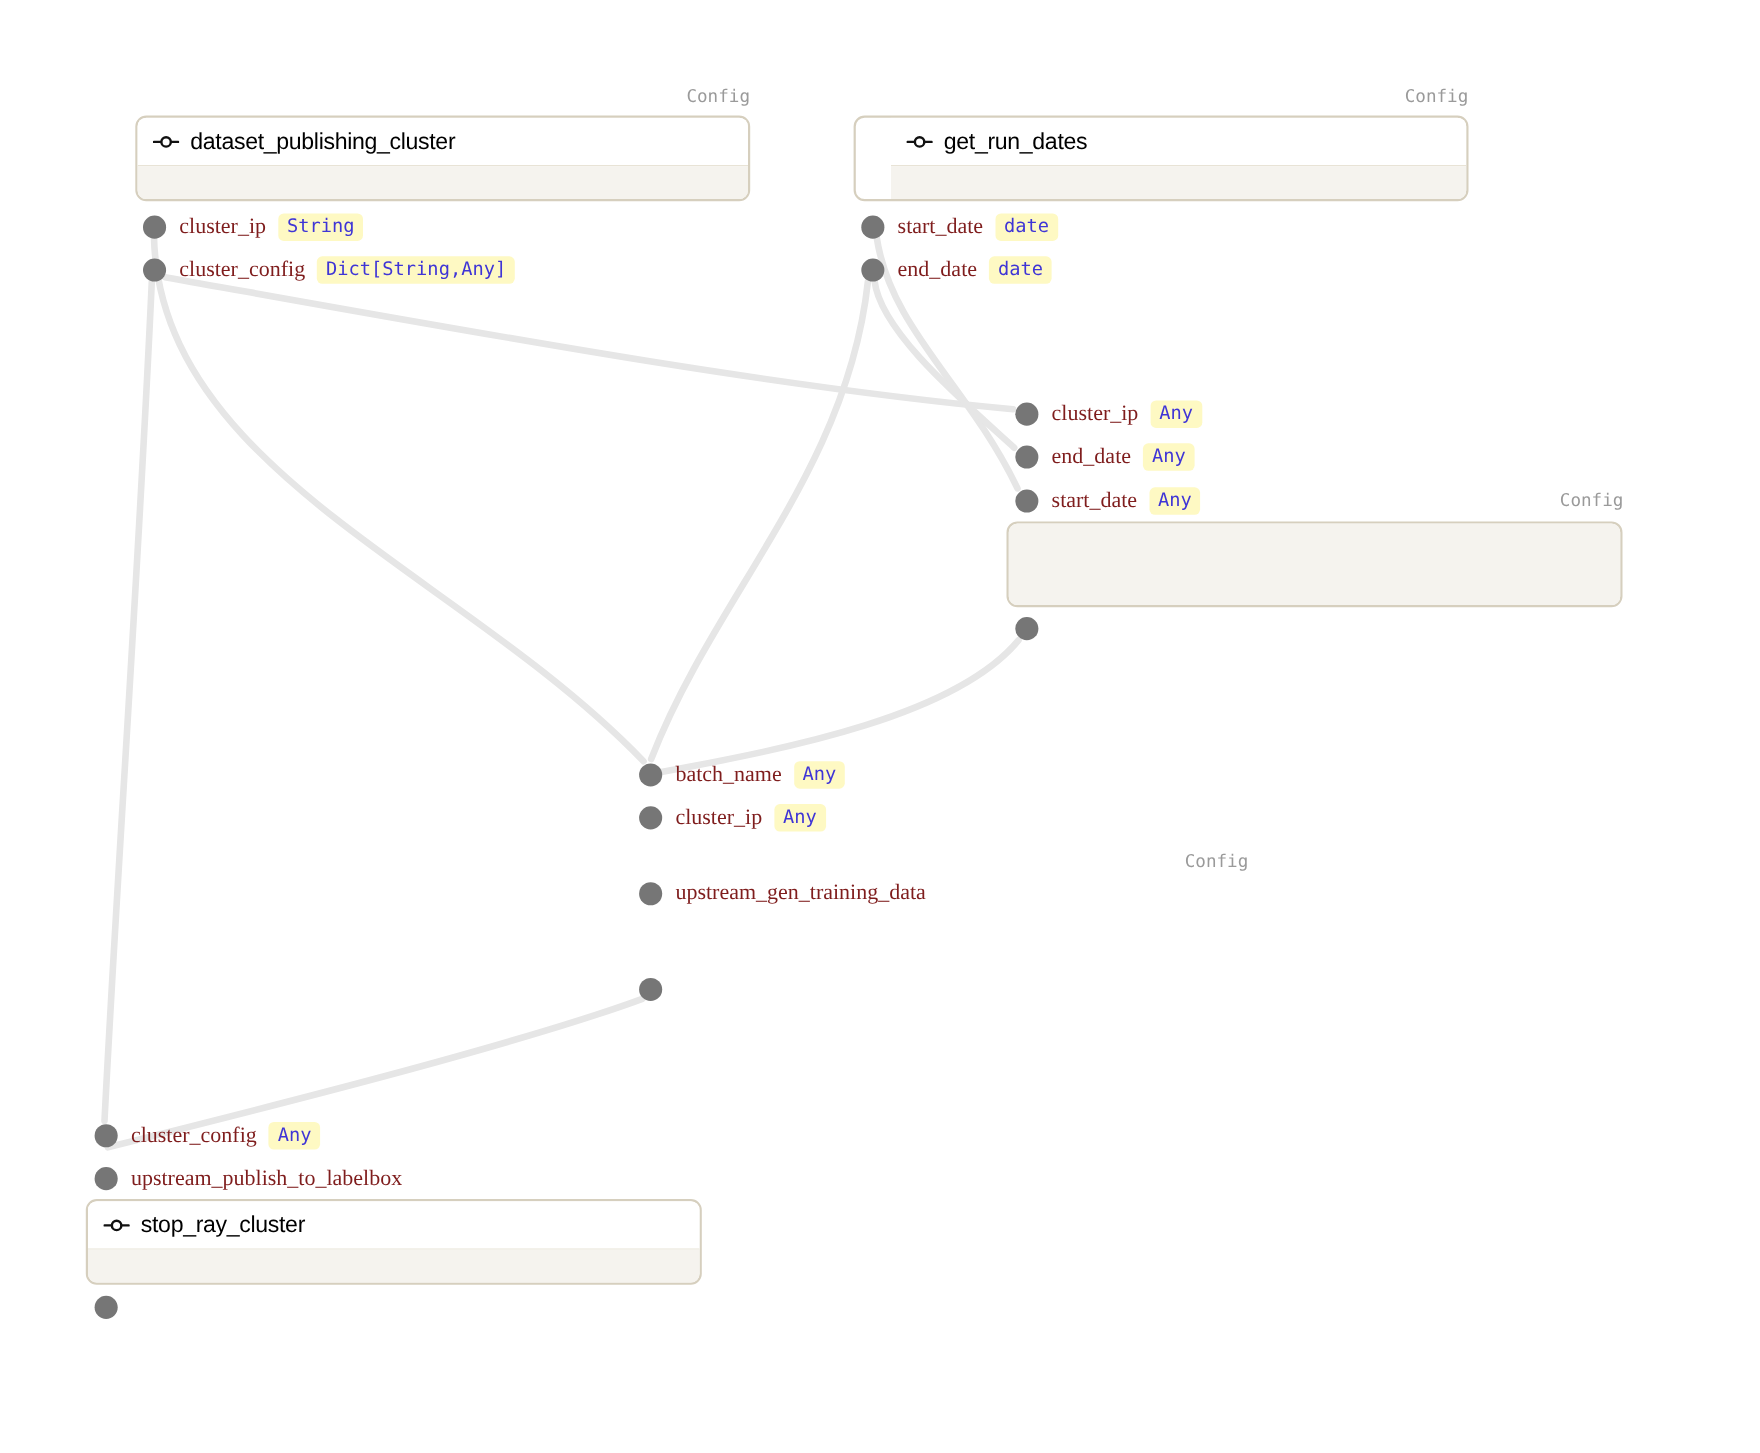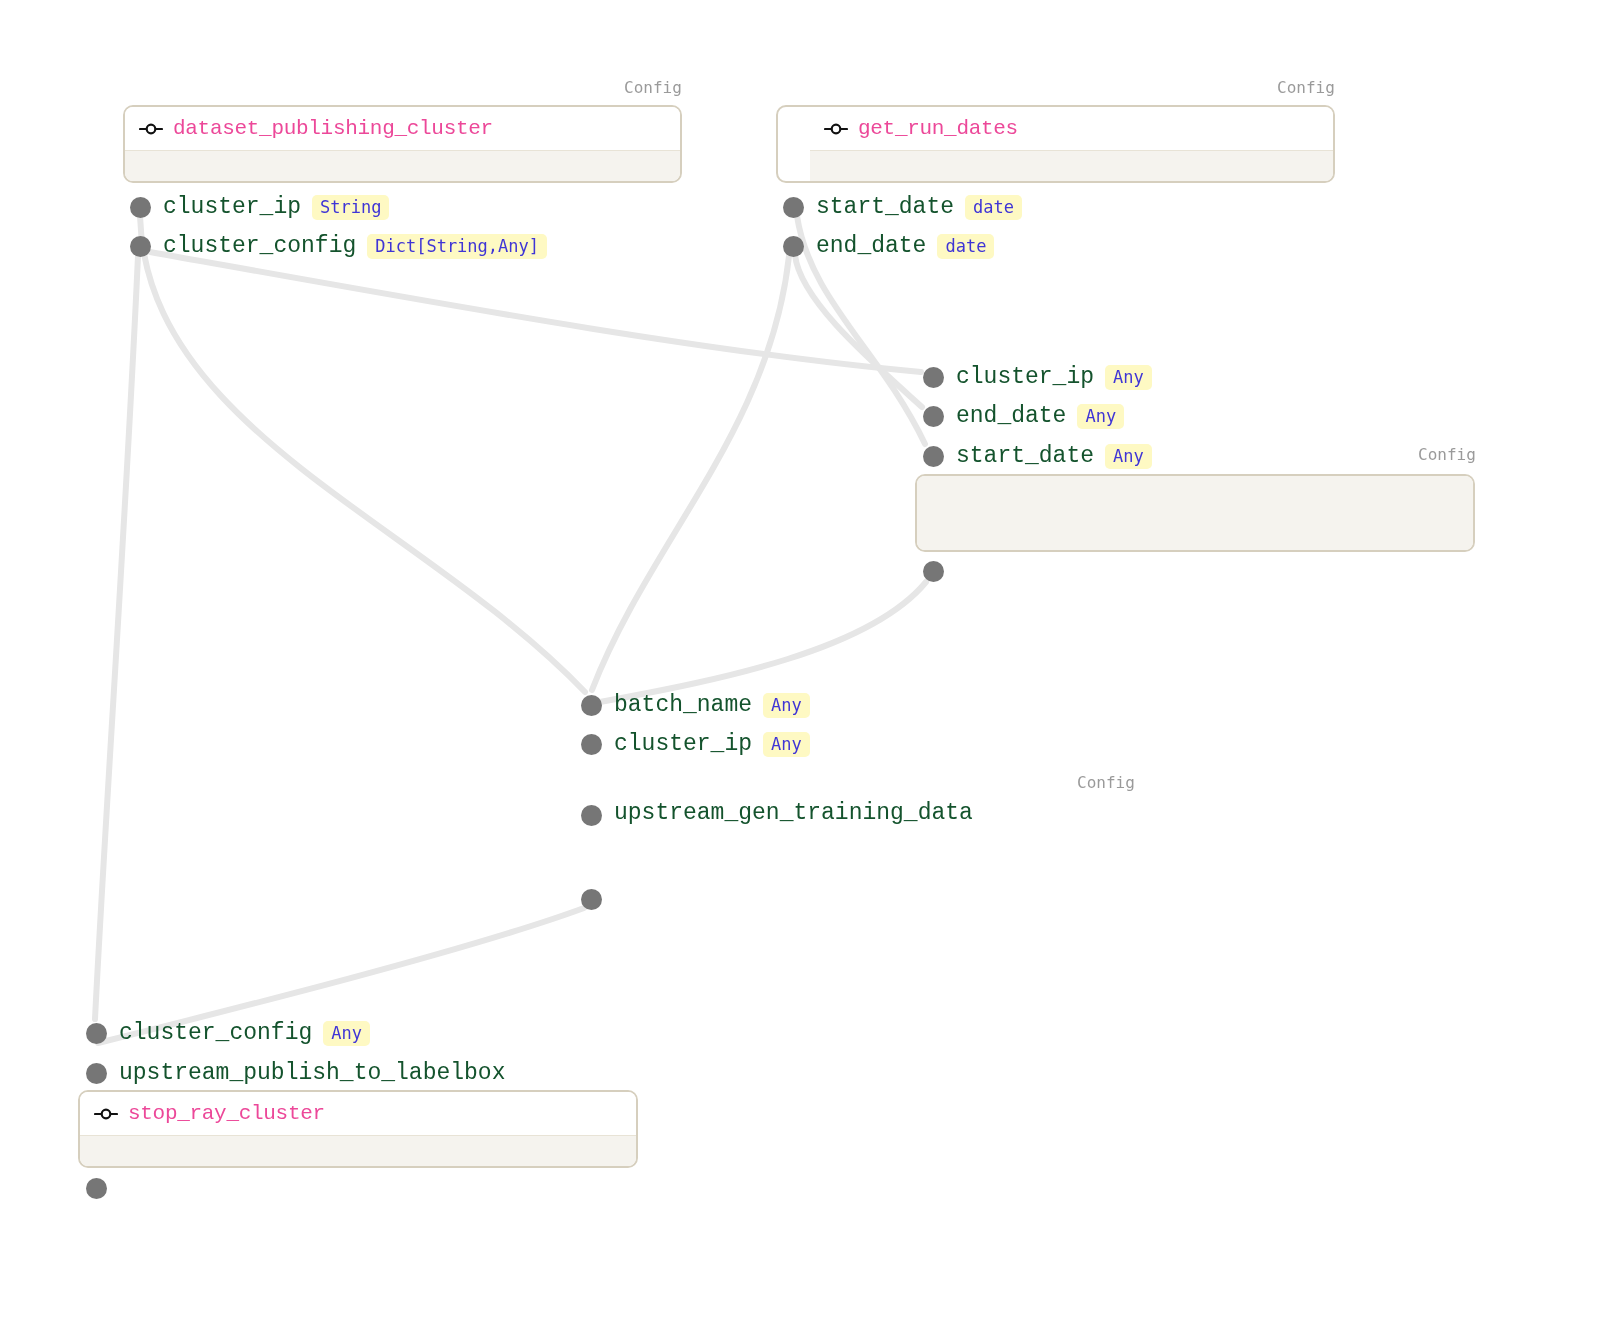--- a/index.html
+++ b/index.html
@@ -22,24 +22,24 @@
   .node-head{
     height:44px;
     display:flex;align-items:center;
     padding:0 14px;
     background:#ffffff;
     border-bottom:1px solid #e8e3d6;
     box-sizing:border-box;
   }
   .node-title{
     font-size:21px;
-    color:#ec4899;
+    color:#000000;
     letter-spacing:-0.3px;
     white-space:nowrap;
-    font-family:Liberation Mono, monospace;
+    font-family:Liberation Sans, sans-serif;
   }
   .node-body{
     background:#f5f3ee;
     height:100%;
   }
   .pipe-icon{
     width:24px;height:24px;margin-right:10px;flex:0 0 auto;display:block;
   }
 
   
@@ -57,23 +57,23 @@
     position:absolute;
     display:flex;align-items:center;
     white-space:nowrap;
   }
   .port-dot{
     width:21px;height:21px;border-radius:50%;
     background:#767676;flex:0 0 auto;
   }
   .port-name{
     margin-left:12px;
-    font-size:23px;
-    color:#14532d;
-    font-family:Liberation Mono, monospace;
+    font-size:20px;
+    color:#7f1d1d;
+    font-family:Liberation Serif, serif;
   }
   .port-type{
     margin-left:11px;
     font-size:17px;
     color:#3f35d6;
     background:#fef9c3;
     border-radius:5px;
     padding:2px 8px 3px 8px;
     font-family:"DejaVu Sans Mono","Liberation Mono",monospace;
   }

